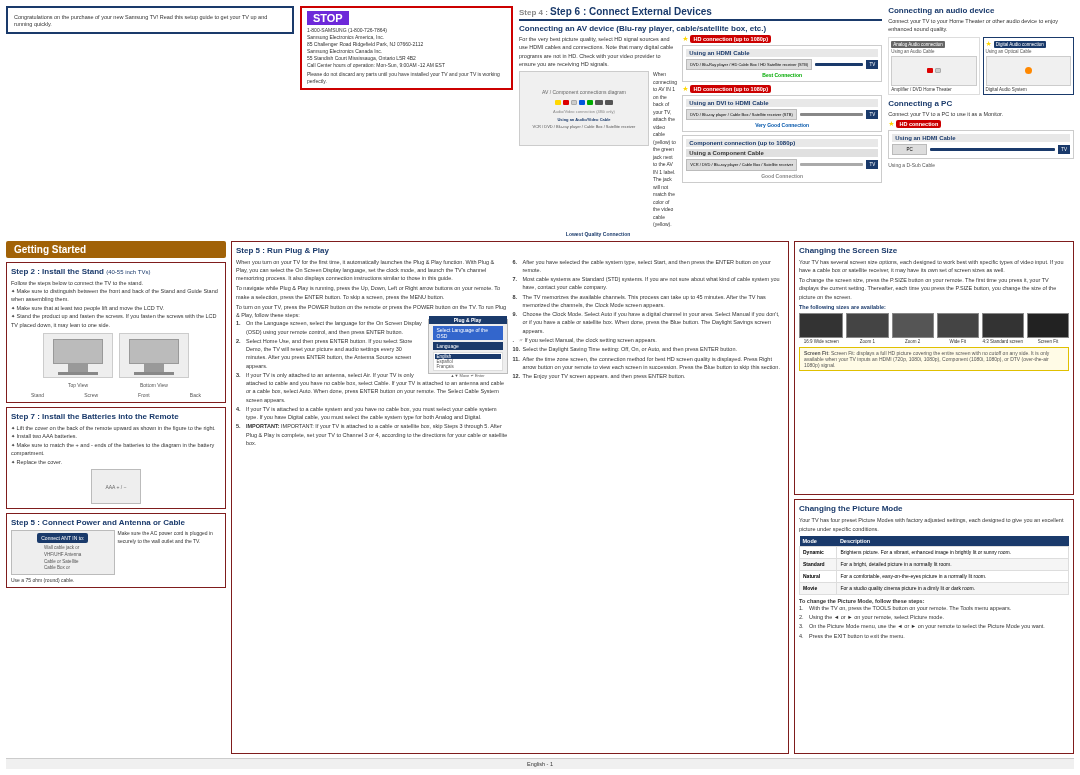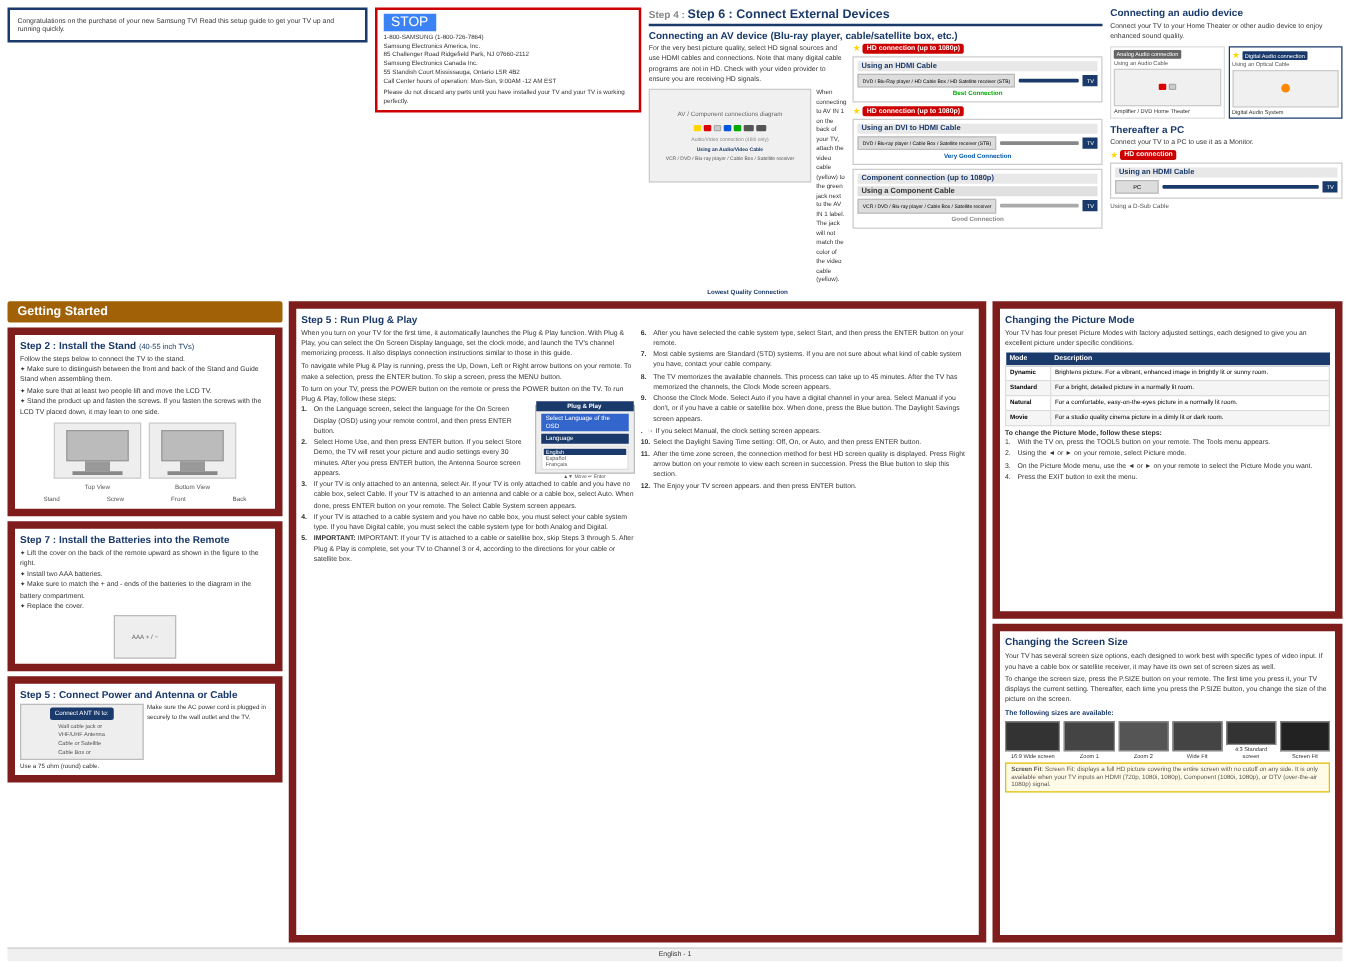--- a/index.html
+++ b/index.html
@@ -62,24 +62,24 @@
     }
 
     .stop-box {
       border: 2px solid #cc0000;
       padding: 3px 5px;
       min-width: 120px;
       background: #fff;
     }
 
     .stop-label {
-      background: #3b82f6;
+      background: #6d28d9;
       color: #fff;
       font-size: 11px;
-      font-weight: 400;
+      font-weight: 700;
       padding: 1px 6px;
       display: inline-block;
       margin-bottom: 2px;
     }
 
     .stop-content {
       font-size: 5px;
       color: #333;
       line-height: 1.4;
     }
@@ -102,21 +102,21 @@
     .getting-started-header {
       background: #a16207;
       color: #fff;
       font-size: 10px;
       font-weight: 900;
       padding: 3px 8px;
       border-radius: 2px;
     }
 
     .step-section {
-      border: 6px solid #7f1d1d;
+      border: 1px solid #7f1d1d;
       padding: 4px;
     }
 
     .step-title {
       font-size: 8px;
       font-weight: 900;
       color: #1a3a6b;
       margin-bottom: 3px;
     }
 
@@ -630,21 +630,21 @@
           <div style="font-size:4.5px; color:#555; margin-top:1px;">Using an Optical Cable</div>
           <div class="big-diagram" style="height:30px; width:100%; margin-top:2px;">
             <div class="port-row">
               <div class="port" style="background:#ff8800; border-radius:50%; width:7px; height:7px;"></div>
             </div>
           </div>
           <div style="font-size:4.5px; color:#333; margin-top:1px;">Digital Audio System</div>
         </div>
       </div>
 
-      <div class="section-title">Thereafter a PC</div>
+      <div class="section-title">Connecting a PC</div>
       <div class="section-body" style="margin-bottom:2px;">Connect your TV to a PC to use it as a Monitor.</div>
       <div style="display:flex; align-items:center; gap:2px; margin-bottom:2px;">
         <span class="star-badge">★</span>
         <span style="background:#cc0000; color:#fff; font-size:5.5px; font-weight:bold; padding:1px 3px; border-radius:2px;">HD connection</span>
       </div>
       <div class="connection-box">
         <div class="conn-box-title">Using an HDMI Cable</div>
         <div class="conn-visual">
           <div class="device-box">PC</div>
           <div class="cable-line" style="background:#1a3a6b;"></div>
@@ -782,20 +782,60 @@
               <li data-num="10">Select the Daylight Saving Time setting: Off, On, or Auto, and then press ENTER button.</li>
               <li data-num="11">After the time zone screen, the connection method for best HD screen quality is displayed. Press Right arrow button on your remote to view each screen in succession. Press the Blue button to skip this section.</li>
               <li data-num="12">The Enjoy your TV screen appears. and then press ENTER button.</li>
             </ol>
           </div>
         </div>
       </div>
     </div>
 
     <div class="right-col">
+
+      <div class="step-section screen-size-section">
+        <div class="step-title">Changing the Screen Size</div>
+        <div class="section-body">Your TV has several screen size options, each designed to work best with specific types of video input. If you have a cable box or satellite receiver, it may have its own set of screen sizes as well.</div>
+        <div class="section-body" style="margin-top:2px;">To change the screen size, press the P.SIZE button on your remote. The first time you press it, your TV displays the current setting. Thereafter, each time you press the P.SIZE button, you change the size of the picture on the screen.</div>
+
+        <div style="font-size:5.5px; font-weight:bold; margin-top:3px; color:#1a3a6b;">The following sizes are available:</div>
+
+        <div class="screen-thumbs">
+          <div style="flex:1; display:flex; flex-direction:column;">
+            <div class="screen-thumb" style="background:#333; aspect-ratio:16/9;"></div>
+            <div class="screen-thumb-label">16:9 Wide screen</div>
+          </div>
+          <div style="flex:1; display:flex; flex-direction:column;">
+            <div class="screen-thumb" style="background:#444;"></div>
+            <div class="screen-thumb-label">Zoom 1</div>
+          </div>
+          <div style="flex:1; display:flex; flex-direction:column;">
+            <div class="screen-thumb" style="background:#555;"></div>
+            <div class="screen-thumb-label">Zoom 2</div>
+          </div>
+          <div style="flex:1; display:flex; flex-direction:column;">
+            <div class="screen-thumb" style="background:#444;"></div>
+            <div class="screen-thumb-label">Wide Fit</div>
+          </div>
+          <div style="flex:1; display:flex; flex-direction:column;">
+            <div class="screen-thumb" style="background:#333;"></div>
+            <div class="screen-thumb-label">4:3 Standard screen</div>
+          </div>
+          <div style="flex:1; display:flex; flex-direction:column;">
+            <div class="screen-thumb" style="background:#222;"></div>
+            <div class="screen-thumb-label">Screen Fit</div>
+          </div>
+        </div>
+
+        <div class="note-box">
+          <span style="font-weight:bold;">Screen Fit</span>:
+          <span>Screen Fit: displays a full HD picture covering the entire screen with no cutoff on any side. It is only available when your TV inputs an HDMI (720p, 1080i, 1080p), Component (1080i, 1080p), or DTV (over-the-air 1080p) signal.</span>
+        </div>
+      </div>
 
       <div class="step-section picture-mode-section">
         <div class="step-title">Changing the Picture Mode</div>
         <div class="section-body">Your TV has four preset Picture Modes with factory adjusted settings, each designed to give you an excellent picture under specific conditions.</div>
 
         <table class="mode-table">
           <thead>
             <tr>
               <th>Mode</th>
               <th>Description</th>
@@ -822,59 +862,19 @@
         </table>
 
         <div style="font-size:5.5px; font-weight:bold; margin-top:3px; color:#333;">To change the Picture Mode, follow these steps:</div>
         <ol class="steps-list">
           <li data-num="1">With the TV on, press the TOOLS button on your remote. The Tools menu appears.</li>
           <li data-num="2">Using the ◄ or ► on your remote, select Picture mode.</li>
           <li data-num="3">On the Picture Mode menu, use the ◄ or ► on your remote to select the Picture Mode you want.</li>
           <li data-num="4">Press the EXIT button to exit the menu.</li>
         </ol>
       </div>
-
-      <div class="step-section screen-size-section">
-        <div class="step-title">Changing the Screen Size</div>
-        <div class="section-body">Your TV has several screen size options, each designed to work best with specific types of video input. If you have a cable box or satellite receiver, it may have its own set of screen sizes as well.</div>
-        <div class="section-body" style="margin-top:2px;">To change the screen size, press the P.SIZE button on your remote. The first time you press it, your TV displays the current setting. Thereafter, each time you press the P.SIZE button, you change the size of the picture on the screen.</div>
-
-        <div style="font-size:5.5px; font-weight:bold; margin-top:3px; color:#1a3a6b;">The following sizes are available:</div>
-
-        <div class="screen-thumbs">
-          <div style="flex:1; display:flex; flex-direction:column;">
-            <div class="screen-thumb" style="background:#333; aspect-ratio:16/9;"></div>
-            <div class="screen-thumb-label">16:9 Wide screen</div>
-          </div>
-          <div style="flex:1; display:flex; flex-direction:column;">
-            <div class="screen-thumb" style="background:#444;"></div>
-            <div class="screen-thumb-label">Zoom 1</div>
-          </div>
-          <div style="flex:1; display:flex; flex-direction:column;">
-            <div class="screen-thumb" style="background:#555;"></div>
-            <div class="screen-thumb-label">Zoom 2</div>
-          </div>
-          <div style="flex:1; display:flex; flex-direction:column;">
-            <div class="screen-thumb" style="background:#444;"></div>
-            <div class="screen-thumb-label">Wide Fit</div>
-          </div>
-          <div style="flex:1; display:flex; flex-direction:column;">
-            <div class="screen-thumb" style="background:#333;"></div>
-            <div class="screen-thumb-label">4:3 Standard screen</div>
-          </div>
-          <div style="flex:1; display:flex; flex-direction:column;">
-            <div class="screen-thumb" style="background:#222;"></div>
-            <div class="screen-thumb-label">Screen Fit</div>
-          </div>
-        </div>
-
-        <div class="note-box">
-          <span style="font-weight:bold;">Screen Fit</span>:
-          <span>Screen Fit: displays a full HD picture covering the entire screen with no cutoff on any side. It is only available when your TV inputs an HDMI (720p, 1080i, 1080p), Component (1080i, 1080p), or DTV (over-the-air 1080p) signal.</span>
-        </div>
-      </div>
     </div>
   </div>
 
   <div class="footer-bar">
     <span>English - 1</span>
   </div>
 </div>
 
 </body></html>

